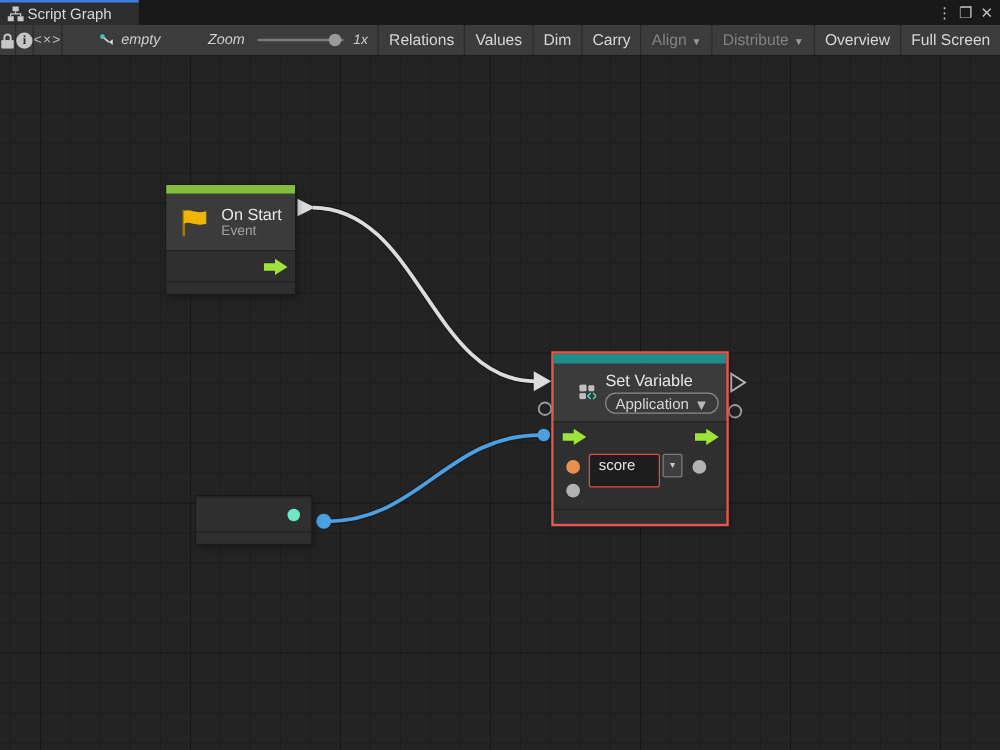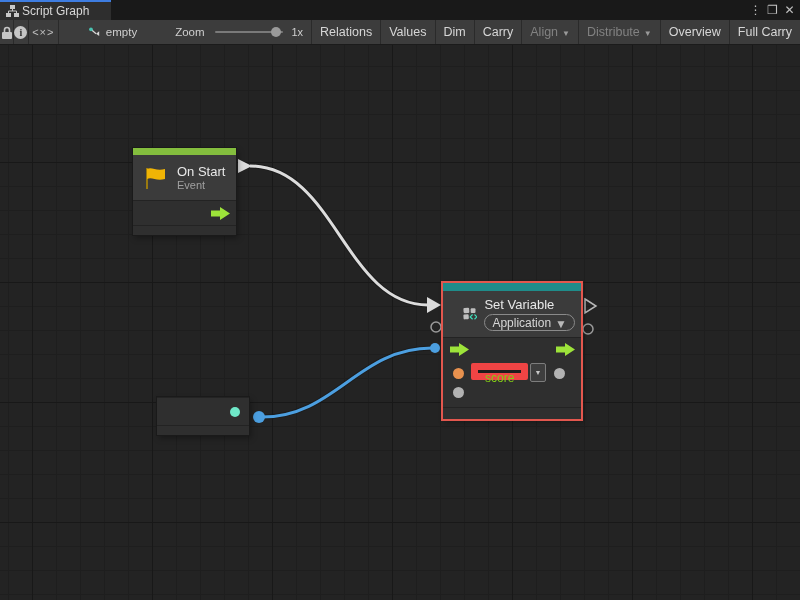--- a/index.html
+++ b/index.html
@@ -15,21 +15,21 @@
   .win-controls { position:absolute; right:2px; top:0; height:20px; display:flex; align-items:center; }
   .win-btn { width:17px; height:20px; color:#c2c2c2; font-size:12px; line-height:20px; text-align:center; cursor:default; }
 
   
   .toolbar { position:absolute; left:0; top:20px; width:800px; height:25px; background:#3c3c3c;
     border-bottom:1px solid #1b1b1b; display:flex; align-items:stretch; color:#d6d6d6; font-size:12.5px; }
   .tb-btn { display:flex; align-items:center; justify-content:center; border-right:1px solid #2a2a2a;
     white-space:nowrap; cursor:default; }
   .tb-ico { width:27px; }
   .tb-code { width:60px; color:#c0c0c0; letter-spacing:1px; font-size:11px; }
-  .tb-breadcrumb { width:253px; border-right:1px solid #2a2a2a; display:flex; align-items:center; padding:0 8px; }
+  .tb-breadcrumb { width:253px; border-right:1px solid #2a2a2a; display:flex; align-items:center; padding:0 8px;font-style:italic; }
   .bc-label { font-size:11.5px; color:#cfcfcf; margin-left:5px; }
   .zoom-label { font-size:11.5px; color:#cfcfcf; margin-left:38px; }
   .zoom-track { position:relative; width:88px; height:2px; background:#7a7a7a; margin:0 8px 0 10px; border-radius:1px; }
   .zoom-thumb { position:absolute; right:2px; top:-4px; width:10px; height:10px; border-radius:50%; background:#9a9a9a; }
   .zoom-value { font-size:11px; color:#cfcfcf; }
   .tb-text { padding:0 8px; }
   .tb-text.disabled { color:#828282; }
   .caret { font-size:8px; margin-left:4px; color:#9a9a9a; transform:translateY(1px); }
   .lock-svg, .bc-svg { display:block; }
   .info-badge { width:13px; height:13px; border-radius:50%; background:#c6c6c6; color:#2e2e2e;
@@ -67,22 +67,22 @@
   #node-setvar { left:443px; top:238px; width:138px; outline:2px solid #e3574e; }
   #node-setvar .node-cap { height:8px; background:#1f8c8a; }
   #node-setvar .node-header { height:46px; padding:2px 6px 2px 20px; gap:7px; align-items:center; }
   #node-setvar .hdr-col { display:flex; flex-direction:column; gap:2px; }
   #node-setvar .node-body { height:71px; }
   #node-setvar .node-footer { height:11px; }
   .scope-pill { display:flex; align-items:center; height:17px; padding:0 7px; background:#3a3a3a;
     border:1px solid #8a8a8a; border-radius:9px; width:max-content; }
   .scope-pill span { font-size:12px; color:#d6d6d6; }
   .scope-pill .caret { color:#b8b8b8; }
-  .inline-field { position:absolute; left:28px; top:25px; width:57px; height:17px; background:#1d1d1d;
-    border:7px solid #ef4444; border-radius:2px; font-size:12px; color:#84cc16; line-height:17px; padding-left:7px; }
+  .inline-field { position:absolute; left:28px; top:25px; width:57px; height:27px; background:#1d1d1d;
+    border:1px solid #ef4444; border-radius:2px; font-size:12px; color:#e5e5e5; line-height:17px; padding-left:7px; }
   .field-caret { position:absolute; left:87px; top:25px; width:16px; height:19px; background:#3e3e3e;
     border:1px solid #7d7d7d; border-radius:2px; color:#c8c8c8; font-size:7px; text-align:center; line-height:17px; }
   .port-arrow { position:absolute; width:19px; height:13px; }
   .p-orange { width:11px; height:11px; background:#e8914e; left:10px; top:30px; }
   .p-gray-r { width:11px; height:11px; background:#b2b2b2; left:111px; top:30px; }
   .p-gray-l { width:11px; height:11px; background:#b2b2b2; left:10px; top:49px; }
 
   
   #node-integer { left:157px; top:352px; width:92px; }
   #node-integer .node-header { height:50px; padding:0 6px 0 8px; position:relative; }
@@ -160,21 +160,21 @@
       <span class="caret">▼</span>
     </div>
     <div class="tb-btn tb-text disabled">
       <span>Distribute</span>
       <span class="caret">▼</span>
     </div>
     <div class="tb-btn tb-text">
       <span>Overview</span>
     </div>
     <div class="tb-btn tb-text" style="border-right:none">
-      <span>Full Carry</span>
+      <span>Full Screen</span>
     </div>
   </div>
 
   <div class="canvas">
 
     <svg class="wires" viewBox="0 0 800 600">
 
       <polygon points="238,159 252,166 238,173" fill="#dcdcdc"></polygon>
       <path d="M 250 166 C 335 166 345 305 428 305" stroke="#161616" stroke-width="5" fill="none" opacity="0.55"></path>
       <path d="M 250 166 C 335 166 345 305 428 305" stroke="#dcdcdc" stroke-width="3" fill="none"></path>

